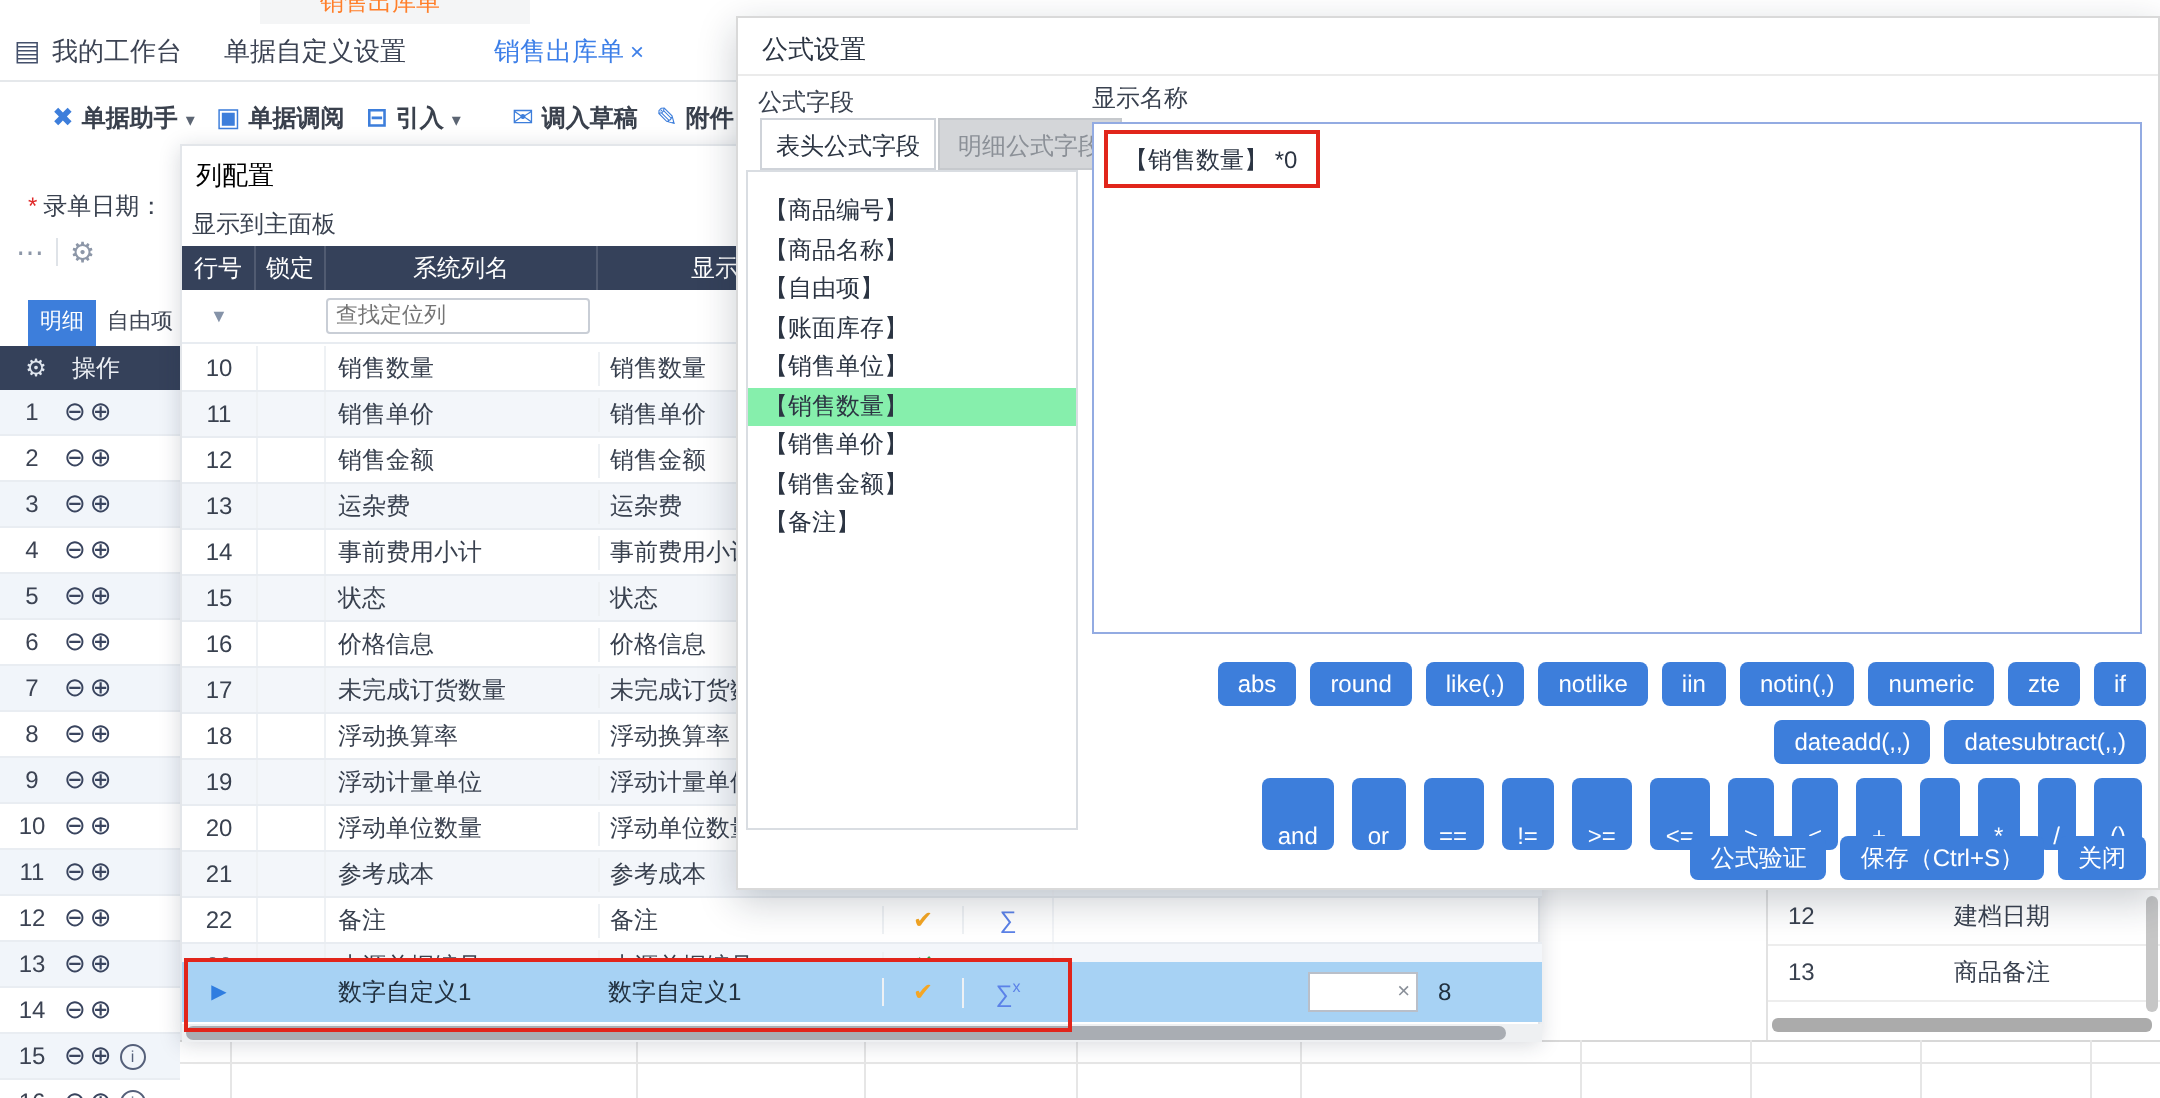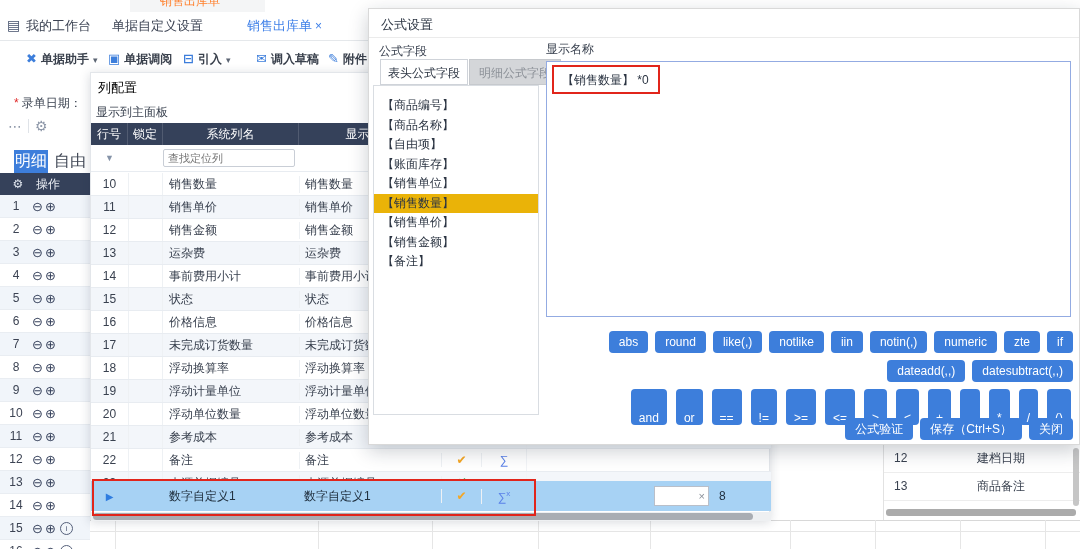--- a/index.html
+++ b/index.html
@@ -14,21 +14,21 @@
   .nav-tab{position:absolute;top:0;height:28px;line-height:28px;font-size:13px;color:#3c4353;white-space:nowrap;cursor:default;}
   .nav-tab.active{color:#3d7fe8;}
   .nav-close{color:#3d7fe8;margin-left:3px;font-size:12px;}
   .toolbar-item{position:absolute;top:45px;height:28px;line-height:28px;white-space:nowrap;font-size:12px;color:#3a414d;font-weight:bold;}
   .tb-ic{color:#3d7edb;font-size:13px;margin-right:4px;}
   .tb-caret{font-size:9px;color:#5c6573;margin-left:4px;}
   .req{color:#e02a2a;margin-right:3px;}
   .recdate{left:14px;top:95px;font-size:12px;color:#39414f;white-space:nowrap;}
   .pgicons{left:8px;top:118px;font-size:14px;color:#8d97a8;}
   .pgicons .sep{display:inline-block;width:1px;height:14px;background:#dfe3e8;margin:0 6px;vertical-align:-2px;}
-  .dtab{position:absolute;top:150px;height:36px;line-height:22px;font-size:16px;text-align:center;}
+  .dtab{position:absolute;top:150px;height:36px;line-height:22px;font-size:11px;text-align:center;}
   .dtab.active{background:#3d7edb;color:#fff;}
   
   #leftgrid{left:0;top:173px;width:90px;z-index:2;background:#fff;}
   .lg-head{height:22px;background:#35415a;color:#eef1f6;font-size:12px;display:flex;align-items:center;overflow:hidden;}
   .lg-head .g{width:36px;text-align:center;font-size:12px;color:#dfe5ee;}
   .lg-row{height:22px;display:flex;align-items:center;border-bottom:1px solid #e9edf2;font-size:12px;overflow:hidden;}
   .lg-row.alt{background:#f1f5fa;}
   .lg-no{width:32px;text-align:center;color:#3c4353;}
   .op{font-size:13px;color:#39445e;margin-right:2px;cursor:pointer;}
   .info-i{display:inline-block;width:11px;height:11px;border:1px solid #55607a;border-radius:50%;
@@ -70,21 +70,21 @@
   #dialog{left:368px;top:8px;width:712px;height:437px;background:#fff;z-index:5;
           border:1px solid #d9d9d9;box-sizing:border-box;box-shadow:0 6px 18px rgba(20,30,50,.22);}
   .dlg-title{position:absolute;left:12px;top:7px;font-size:13px;color:#2b3442;}
   .dlg-sep{position:absolute;left:0;top:28px;width:100%;height:1px;background:#ebebeb;}
   .dlg-lbl{position:absolute;font-size:12px;color:#39414f;}
   .ftab{position:absolute;top:50px;height:26px;line-height:26px;font-size:12px;text-align:center;box-sizing:border-box;}
   .ftab.on{background:#fff;border:1px solid #cfd3d9;color:#2b3442;}
   .ftab.off{background:#d4d6d9;border:1px solid #c6c9cd;color:#8b9097;}
   #fieldbox{position:absolute;left:4px;top:76px;width:166px;height:330px;border:1px solid #d9dde2;background:#fff;box-sizing:border-box;padding-top:10px;}
   .fld{height:19.5px;line-height:19.5px;font-size:12px;color:#2b3442;padding-left:8px;cursor:default;white-space:nowrap;}
-  .fld.hl{background:#eab308;}
+  .fld.hl{background:#86efac;}
   #contentbox{position:absolute;left:177px;top:52px;width:525px;height:256px;border:1px solid #93abe2;box-sizing:border-box;background:#fff;}
   #formula-redbox{position:absolute;left:5px;top:3px;width:108px;height:29px;border:2px solid #e1251b;box-sizing:border-box;}
   .formula-txt{position:absolute;left:15px;top:10px;font-size:12px;color:#2b3442;white-space:nowrap;}
   .btnrow{position:absolute;left:0;width:708px;height:22px;display:flex;justify-content:flex-end;gap:7px;padding-right:4px;box-sizing:border-box;}
   .fbtn{height:22px;line-height:22px;background:#3d7edb;color:#fff;font-size:12px;border:none;border-radius:4px;padding:0 10px;cursor:pointer;white-space:nowrap;}
   .fbtn.op{padding:18px 8px;min-width:12px;}
   
   #rightpanel{left:883px;top:445px;width:197px;height:75px;background:#fff;border-left:1px solid #e2e2e2;z-index:2;box-sizing:border-box;}
   .rp-row{height:27px;line-height:27px;display:flex;font-size:12px;color:#39414f;border-bottom:1px solid #ededed;}
   .rp-no{width:26px;padding-left:10px;}

